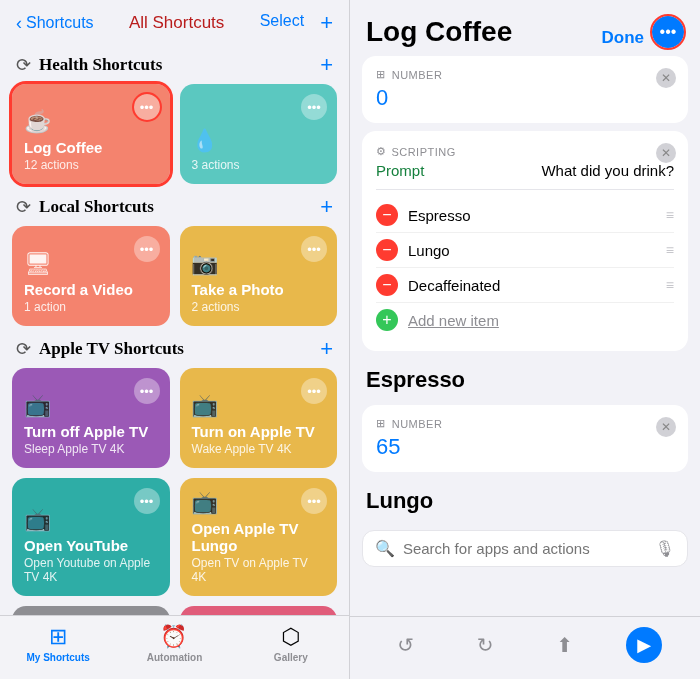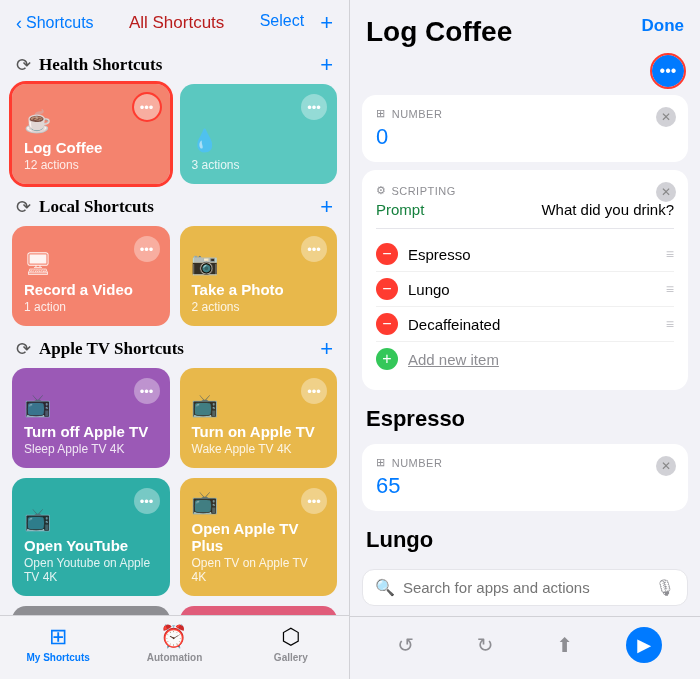--- a/index.html
+++ b/index.html
@@ -181,21 +181,21 @@
         <div class="card-menu-btn">•••</div>
       </div>
       <div class="shortcut-card bg-dark-teal">
         <span class="card-icon">📺</span>
         <span class="card-name">Open YouTube</span>
         <span class="card-actions-count">Open Youtube on Apple TV 4K</span>
         <div class="card-menu-btn">•••</div>
       </div>
       <div class="shortcut-card bg-yellow2">
         <span class="card-icon">📺</span>
-        <span class="card-name">Open Apple TV Plus</span>
+        <span class="card-name">Open Apple TV Lungo</span>
         <span class="card-actions-count">Open TV on Apple TV 4K</span>
         <div class="card-menu-btn">•••</div>
       </div>
       <div class="shortcut-card bg-gray">
         
         
         
         
       </div>
       <div class="shortcut-card bg-pink">
@@ -219,21 +219,21 @@
     <div class="tab-item">
       <span class="tab-icon">⬡</span>
       <span class="tab-label">Gallery</span>
     </div>
   </div>
 </div>
 
 <div class="right-panel">
   <div class="right-header">
     <span class="right-title">Log Coffee</span>
-    <div style="display:flex;flex-direction:column;align-items:flex-end;gap:19px">
+    <div style="display:flex;align-items:flex-end;gap:8px">
       <span class="done-btn">Done</span>
       <div class="more-btn">•••</div>
     </div>
   </div>
 
   <div class="right-content">
 
     <div class="action-card">
       <div class="action-label">
         <span>⊞</span>

